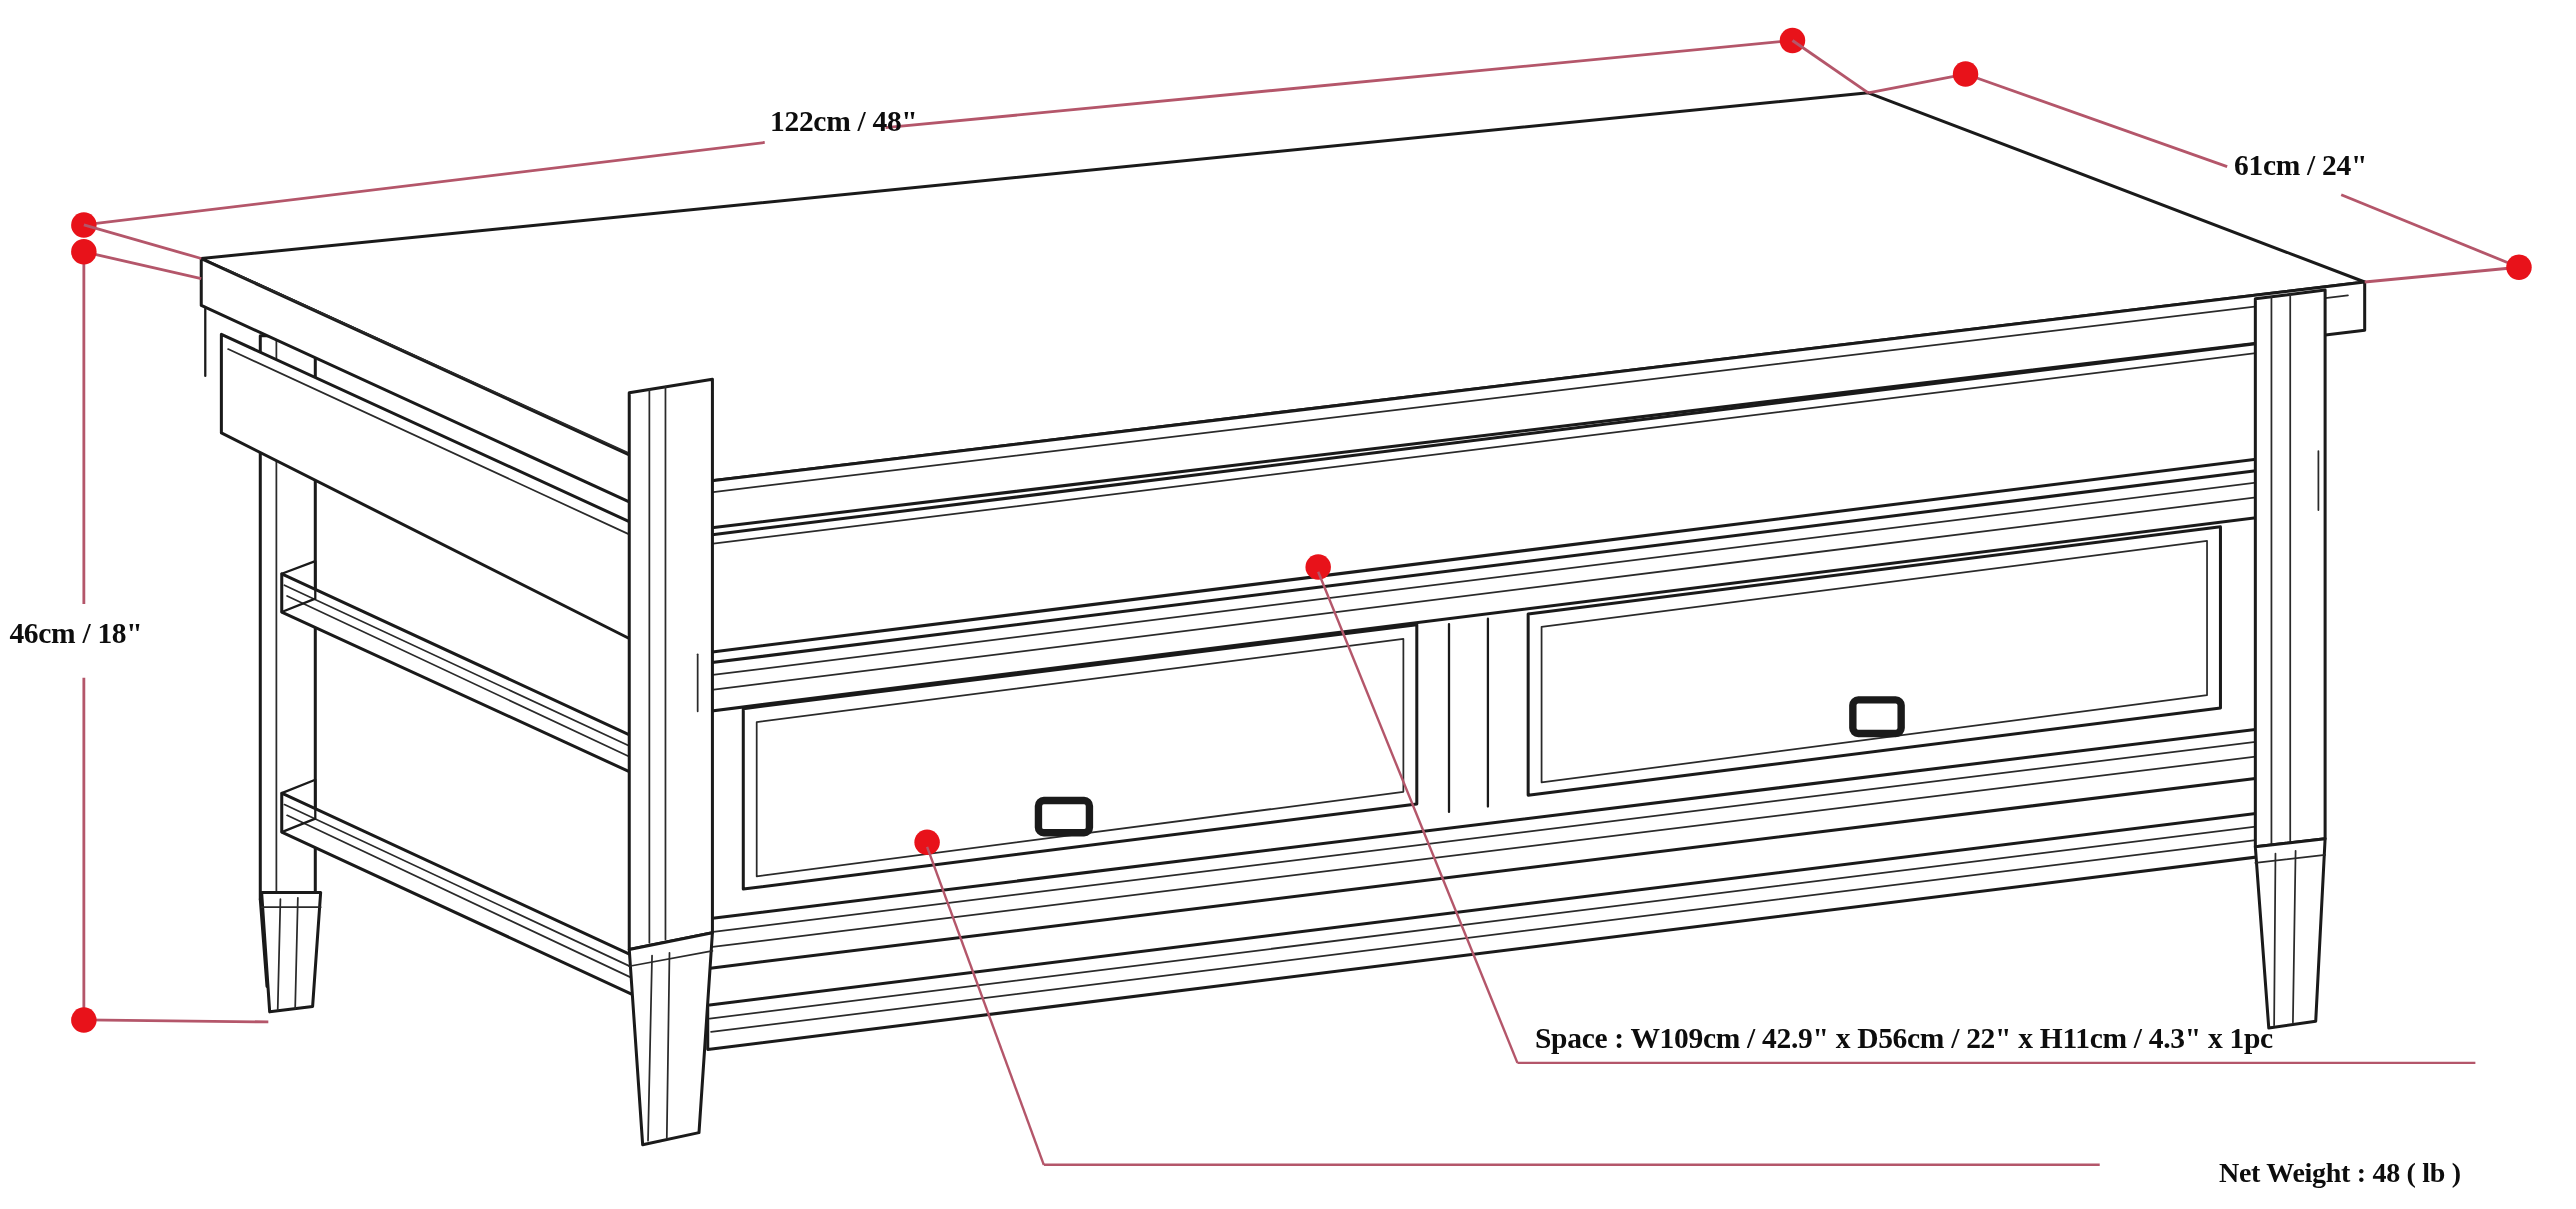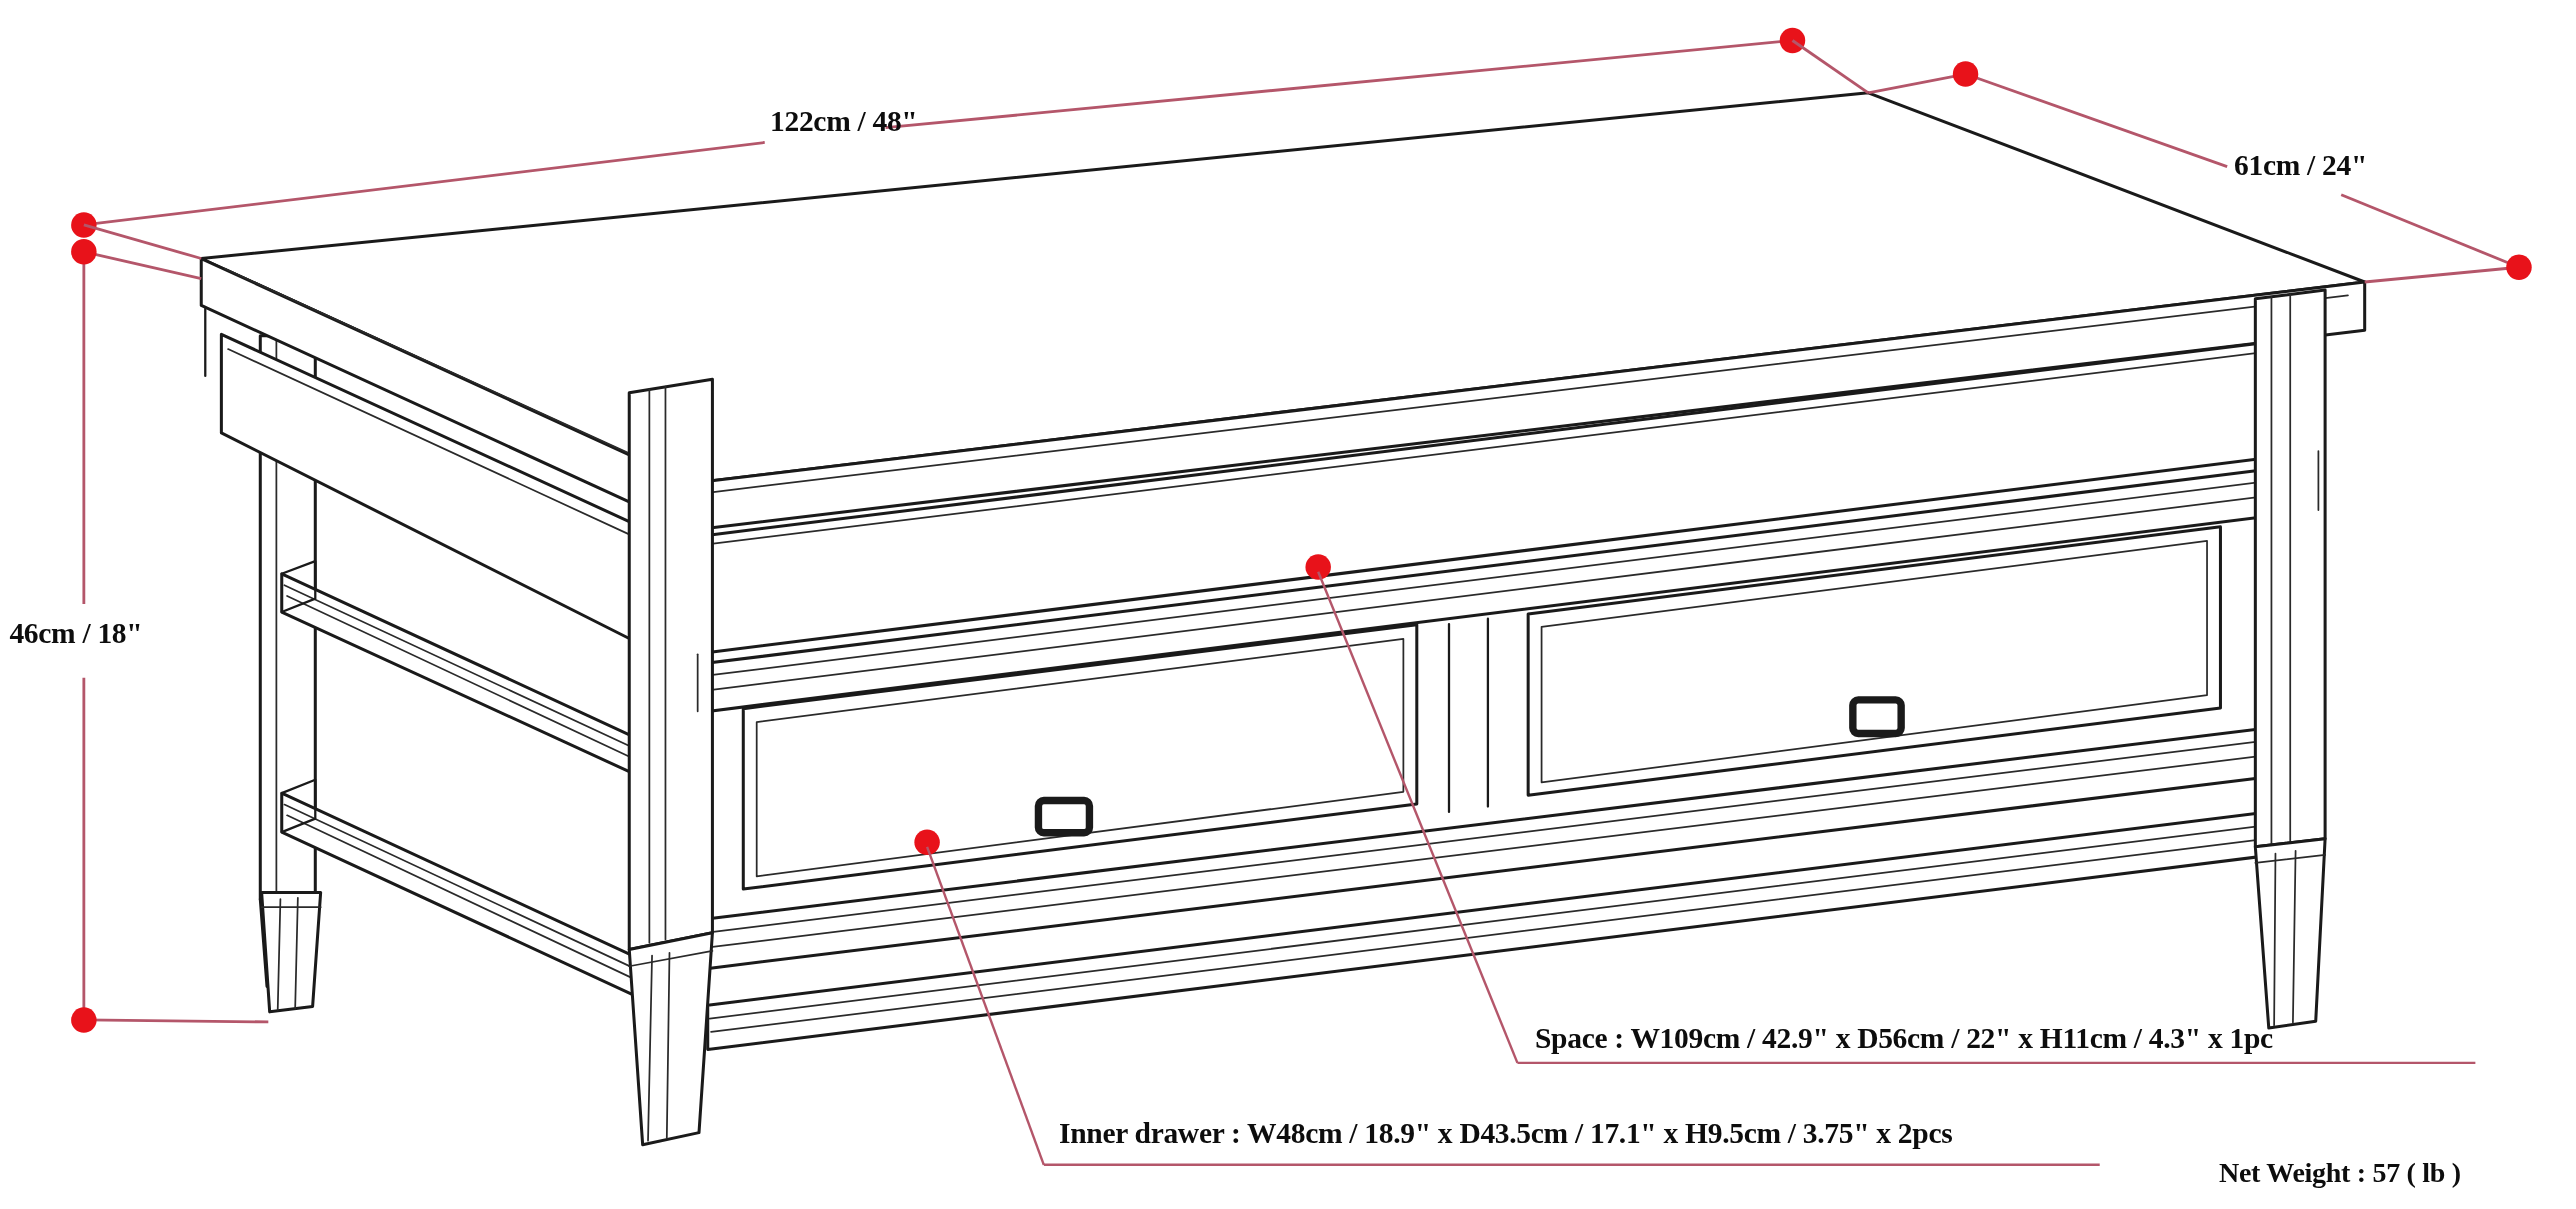--- a/index.html
+++ b/index.html
@@ -252,18 +252,17 @@
   </svg>
 
   <div class="dimtext t-width">122cm / 48"</div>
 
   <div class="dimtext t-depth">61cm / 24"</div>
 
   <div class="dimtext t-height">46cm / 18"</div>
 
   <div class="dimtext t-space">Space : W109cm / 42.9" x D56cm / 22" x H11cm / 4.3" x 1pc</div>
 
-  <div class="dimtext t-drawer">Inner drawer : W48cm / 18.9" x D43.5cm / 17.1" x H9.5cm / 3.75" x 2pcs</div>
-
-  <div class="dimtext t-weight">Net Weight : 57 ( lb )</div>
+
+  <div class="dimtext t-weight">Net Weight : 48 ( lb )</div>
 
 </div>
 
 
 </body></html>

